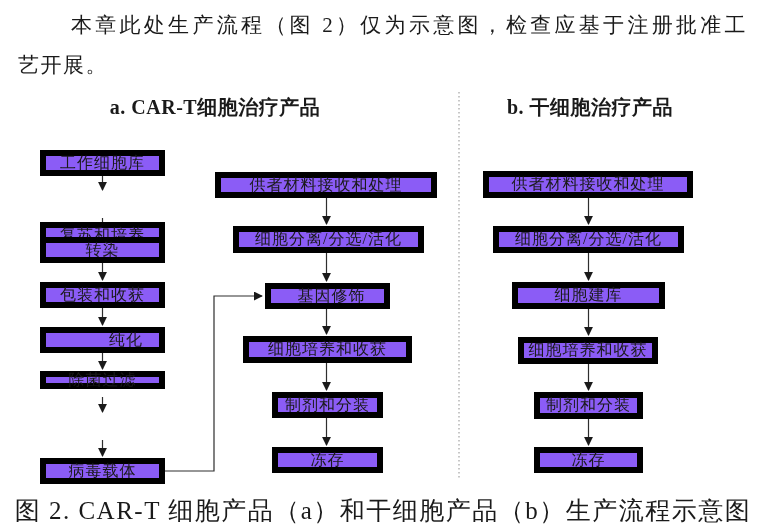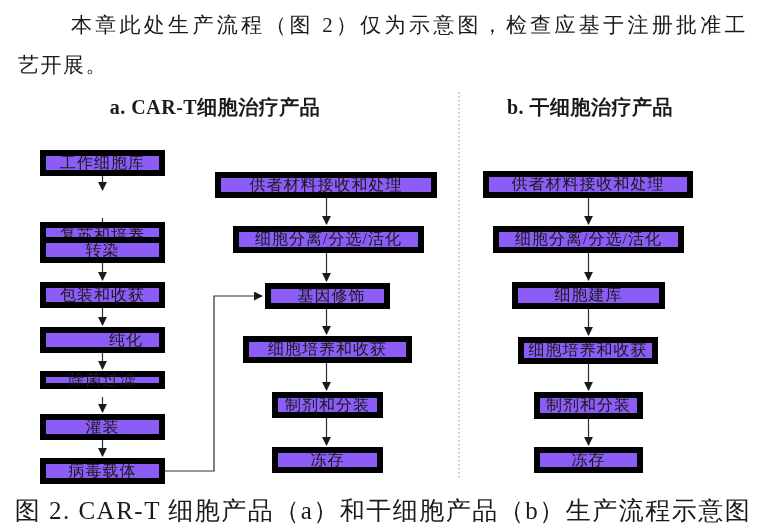--- a/index.html
+++ b/index.html
@@ -124,21 +124,20 @@
 
     <path d="M165,471 L214,471 L214,296 L262,296" fill="none" stroke="#2e2e2e" stroke-width="1.2" marker-end="url(#ah)"></path>
   </svg>
 
   <div class="fbox" style="left:40px; top:150px; width:125px; height:26px;">工作细胞库</div>
   <div class="fbox" style="left:40px; top:192px; width:125px; height:26px;margin-top:30px;">复苏和培养</div>
   <div class="fbox" style="left:40px; top:237px; width:125px; height:26px;">转染</div>
   <div class="fbox" style="left:40px; top:282px; width:125px; height:26px;">包装和收获</div>
   <div class="fbox" style="left:40px; top:327px; width:125px; height:26px;padding-left:47px;">纯化</div>
   <div class="fbox" style="left:40px; top:371px; width:125px; height:18px;">除菌过滤</div>
-  <div class="fbox" style="left:40px; top:414px; width:125px; height:26px;">灌装</div>
   <div class="fbox" style="left:40px; top:458px; width:125px; height:26px;">病毒载体</div>
 
   <div class="fbox" style="left:215px; top:172px; width:222px; height:26px;">供者材料接收和处理</div>
   <div class="fbox" style="left:233px; top:226px; width:191px; height:27px;">细胞分离/分选/活化</div>
   <div class="fbox" style="left:265px; top:283px; width:125px; height:26px;padding-left:8px;">基因修饰</div>
   <div class="fbox" style="left:243px; top:336px; width:169px; height:27px;">细胞培养和收获</div>
   <div class="fbox" style="left:272px; top:392px; width:111px; height:26px;">制剂和分装</div>
   <div class="fbox" style="left:272px; top:447px; width:111px; height:26px;">冻存</div>
 
   <div class="fbox" style="left:483px; top:171px; width:210px; height:27px;">供者材料接收和处理</div>

